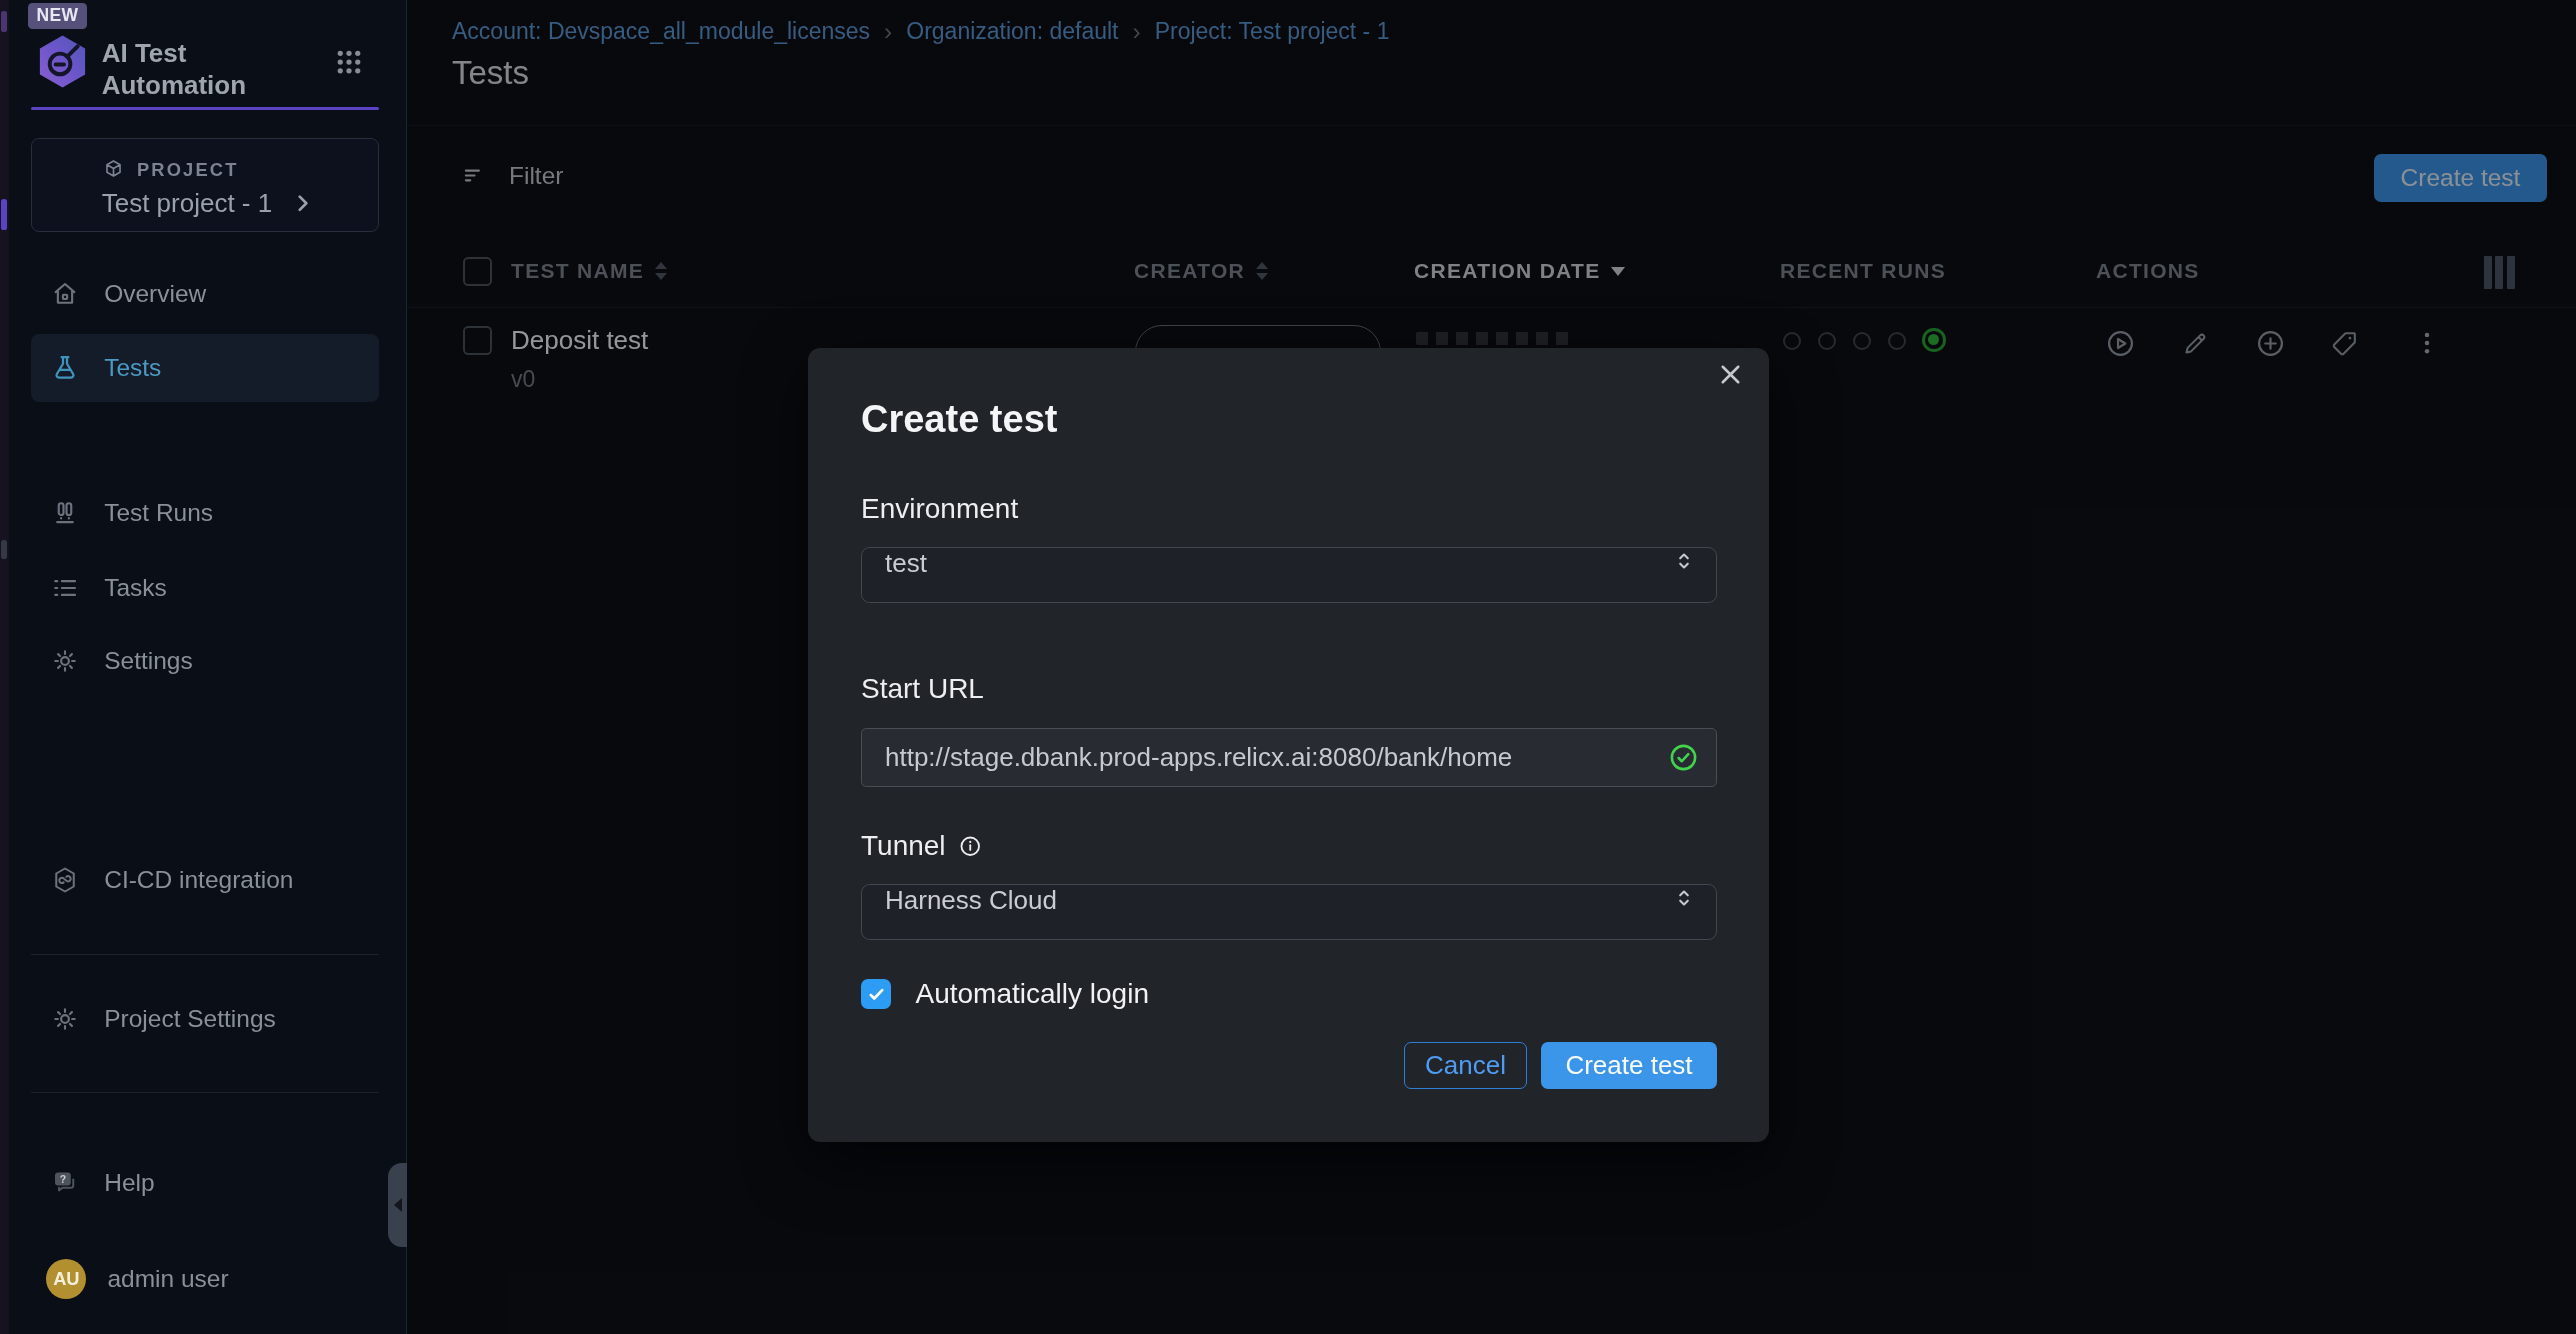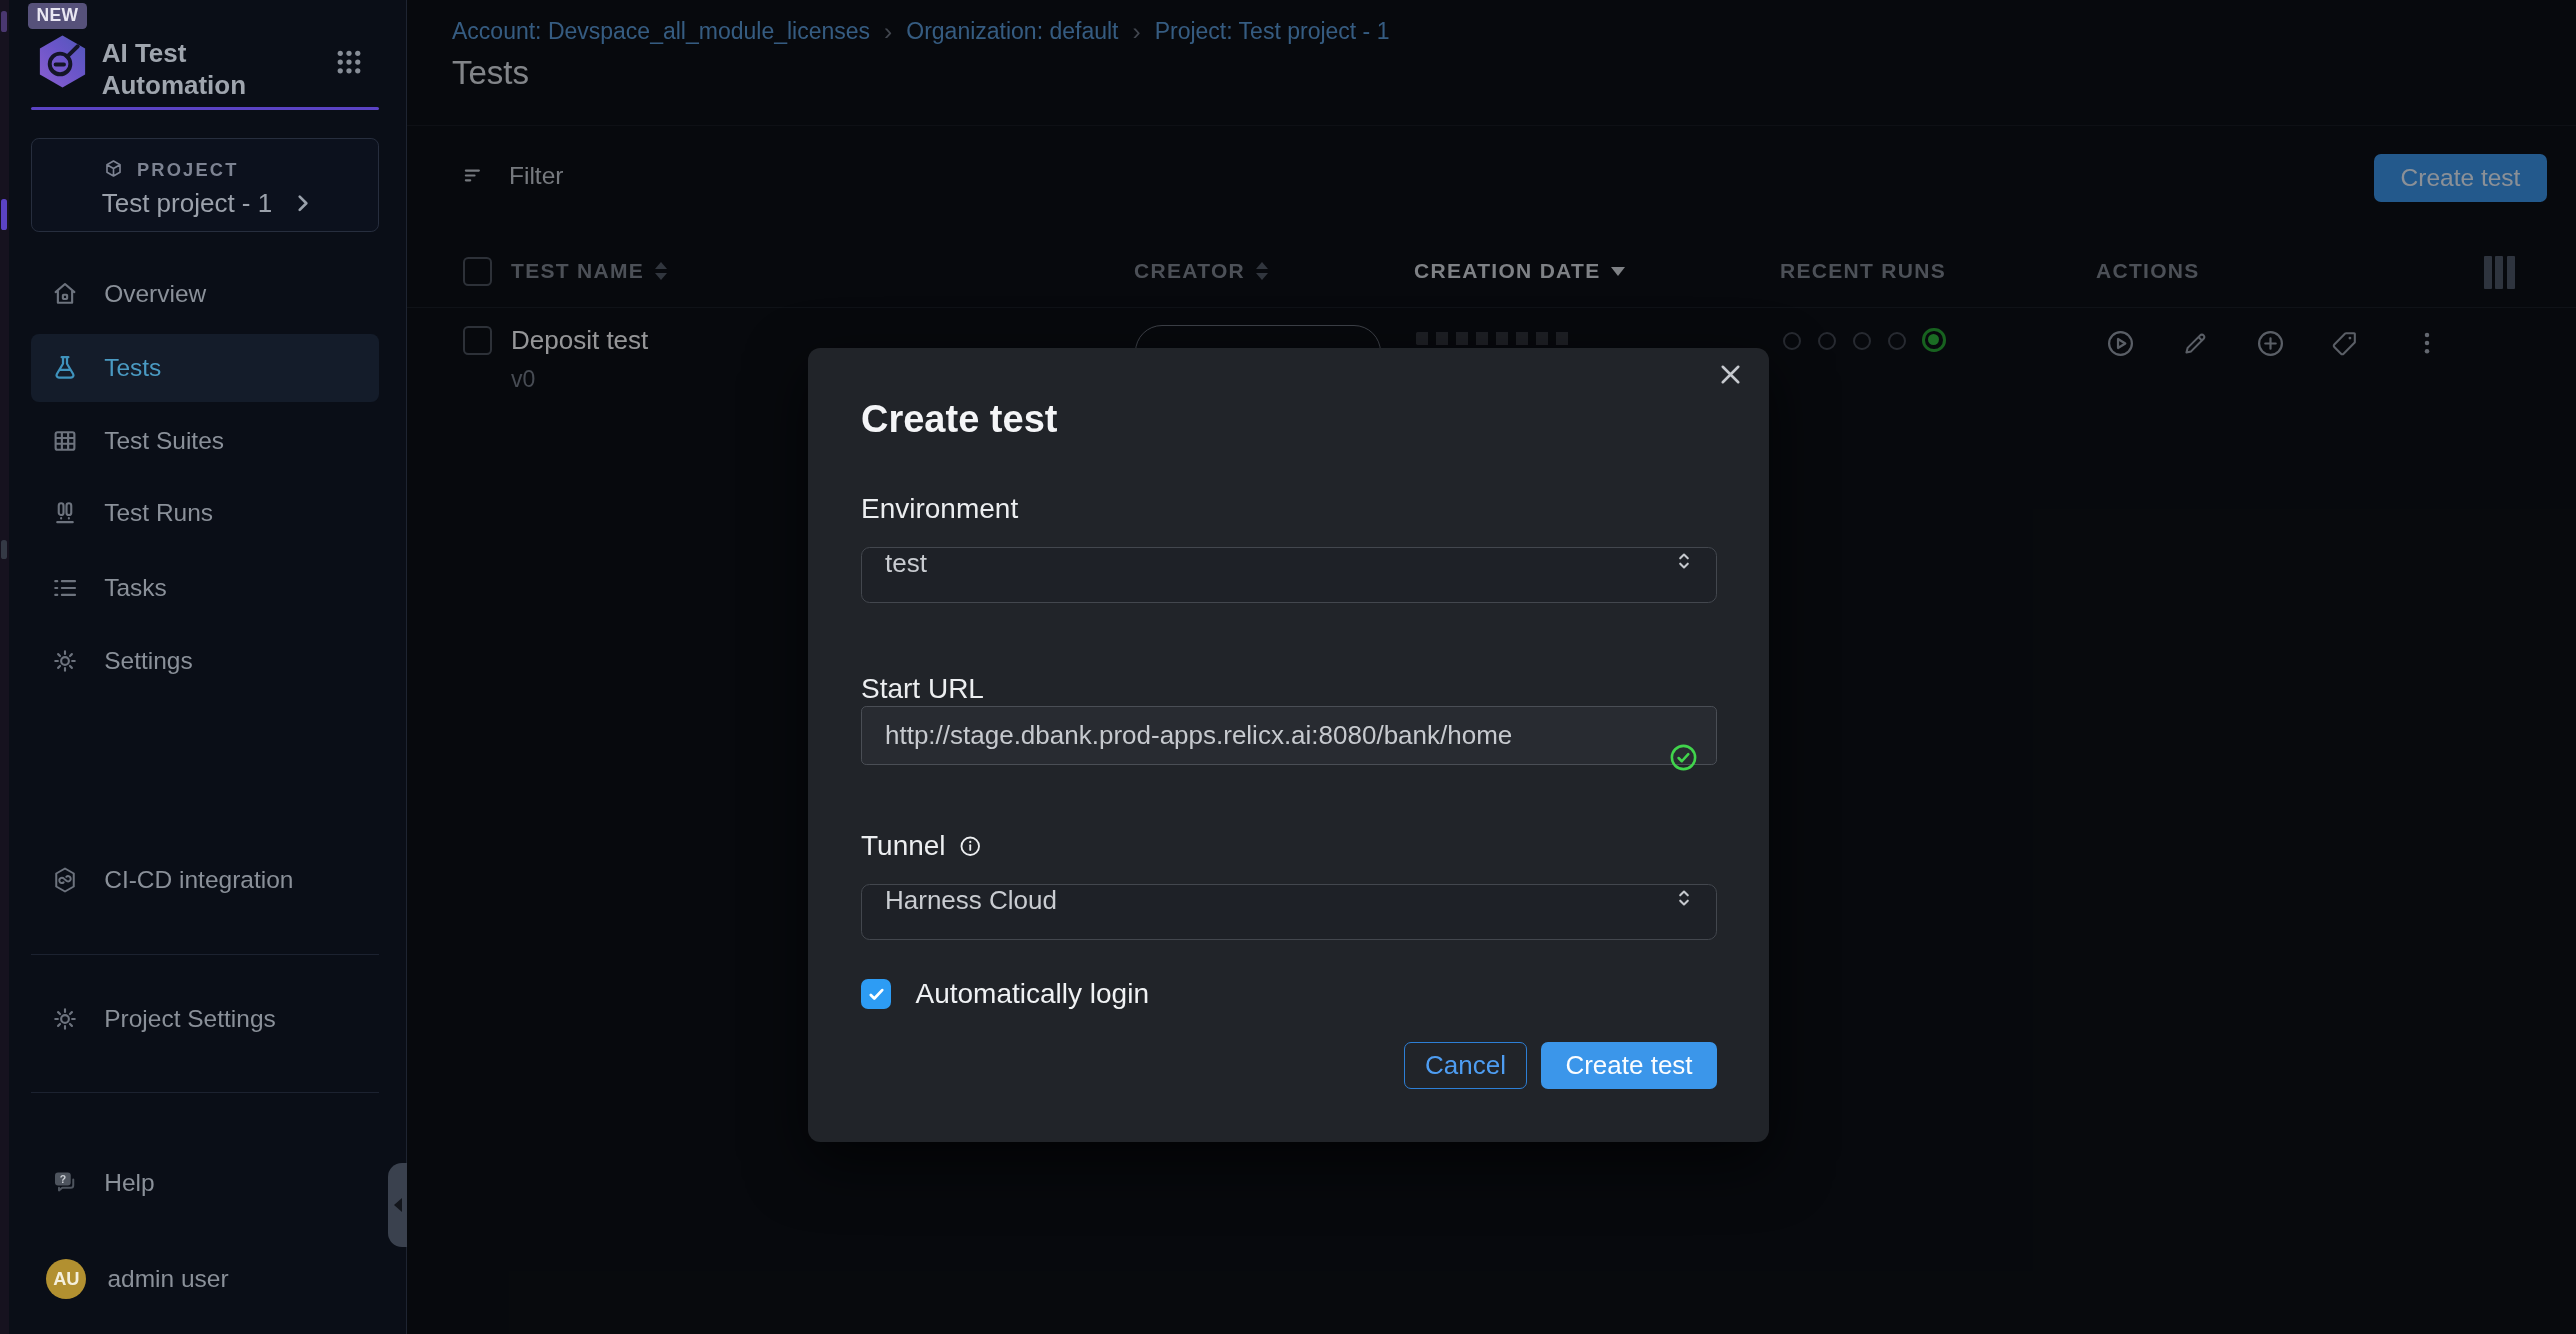--- a/index.html
+++ b/index.html
@@ -70,21 +70,21 @@
 
   .overlay { position:absolute; left:0; top:0; width:2169px; height:1334px; background:rgba(3,5,9,.42); z-index:5; }
 
   
   .modal { position:absolute; left:401px; top:348px; width:961px; height:794px; background:#212429; border-radius:12.2px; z-index:10; box-shadow:0 21px 61px rgba(0,0,0,.65); }
   .modal-close { position:absolute; left:907px; top:10.5px; width:31px; height:31px; background:none; border:none; color:#c6c9ce; cursor:pointer; padding:0; }
   .modal-title { position:absolute; left:53px; top:50px; font-size:38px; font-weight:700; color:#f4f5f7; }
   .field-label { position:absolute; left:53px; font-size:28px; color:#eceef0; display:flex; align-items:center; gap:12.2px; }
   .select { position:absolute; left:53px; width:856px; height:56px; background:#1e2127; border:1.7px solid #43474e; border-radius:8.7px; display:flex; align-items:flex-start; justify-content:space-between; padding:0 19px 0 23px; cursor:pointer; }
   .select-value { font-size:26px; color:#c9ccd1; }
-  .url-input { position:absolute; left:53px; top:358px; width:856px; height:59px; background:#282b31; border:1.7px solid #4a4e55; border-radius:5.2px; color:#c6c9ce; font-size:26px; font-family:inherit; padding:0 85px 0 23px; }
+  .url-input { position:absolute; left:53px; top:380px; width:856px; height:59px; background:#282b31; border:1.7px solid #4a4e55; border-radius:5.2px; color:#c6c9ce; font-size:26px; font-family:inherit; padding:0 85px 0 23px; }
   .url-valid { position:absolute; left:860px; top:394px; }
   .check-row { position:absolute; left:53px; top:630px; display:flex; align-items:center; gap:24.5px; }
   .checkbox-on { width:30px; height:30px; background:#2d9cf4; border-radius:7px; display:flex; align-items:center; justify-content:center; cursor:pointer; }
   .check-label { font-size:28px; color:#f0f2f4; }
   .btn-cancel { position:absolute; left:596px; top:694px; width:123px; height:47px; background:transparent; border:1.7px solid #2d7fd6; border-radius:7px; color:#4e9df2; font-size:26px; font-family:inherit; cursor:pointer; }
   .btn-submit { position:absolute; left:733px; top:694px; width:176px; height:47px; background:#3b96ea; border:none; border-radius:7px; color:#fbfdff; font-size:26px; font-family:inherit; cursor:pointer; }
 
   svg { display:block; }
 </style>
 </head>
@@ -164,29 +164,20 @@
 
     <div class="nav-item active" style="top:334px">
       <span class="nav-ic">
         <svg width="30" height="30" viewBox="0 0 24 24" fill="none" stroke="currentColor" stroke-width="1.8" stroke-linecap="round" stroke-linejoin="round">
           <path d="M9.3 3.3h5.4 M10.4 3.3v5.3L5.5 16.8c-.8 1.3.2 2.9 1.7 2.9h9.6c1.5 0 2.5-1.6 1.7-2.9L13.6 8.6V3.3 M8 13.5h8"></path>
         </svg>
       </span>
       <span class="nav-label">Tests</span>
     </div>
 
-    <div class="nav-item" style="top:407px">
-      <span class="nav-ic">
-        <svg width="30" height="30" viewBox="0 0 24 24" fill="none" stroke="currentColor" stroke-width="1.7" stroke-linejoin="round">
-          <rect x="4.5" y="5" width="15" height="14" rx="1.5"></rect>
-            <path d="M4.5 9.6h15 M4.5 14.2h15 M9.5 5v14 M14.5 5v14"></path>
-        </svg>
-      </span>
-      <span class="nav-label">Test Suites</span>
-    </div>
 
     <div class="nav-item" style="top:479px">
       <span class="nav-ic">
         <svg width="30" height="30" viewBox="0 0 24 24" fill="none" stroke="currentColor" stroke-width="1.7" stroke-linecap="round">
           <rect x="7" y="4.2" width="3.8" height="9.4" rx="1.9"></rect>
             <rect x="13.2" y="4.2" width="3.8" height="9.4" rx="1.9"></rect>
           <path d="M8.9 16v.4 M15.1 16v.4 M5.8 19.3h12.4"></path>
         </svg>
       </span>
       <span class="nav-label">Test Runs</span>

